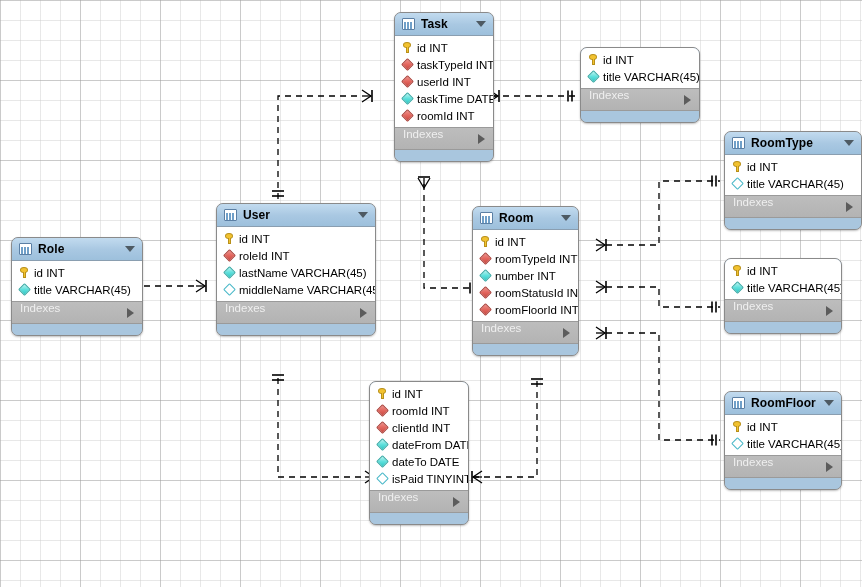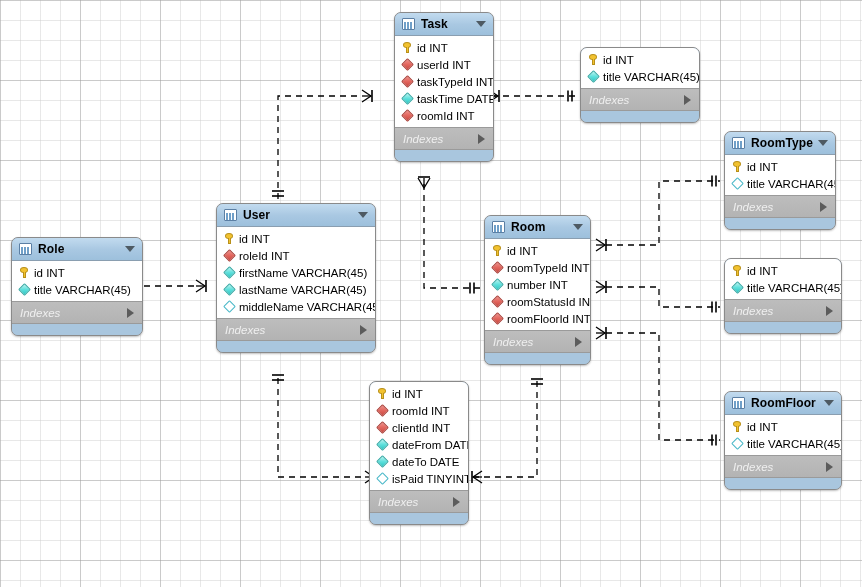--- a/index.html
+++ b/index.html
@@ -149,25 +149,24 @@
   }
   .gem.nul {
     background: #ffffff;
     border: 1px solid #49b8c8;
     border-radius: 1px;
   }
   .idx {
     position: relative;
     height: 21px;
     display: flex;
-    align-items: center;
+    align-items: flex-start;
     padding: 0 7px 0 8px;
     background: linear-gradient(to bottom, #bdbdbd 0%, #b3b3b3 100%);
     border-bottom: 1px solid #9a9a9a;
-    font-style: italic;
   }
   .idx-label {
     font-size: 11.5px;
     color: #efefef;
   }
   .idx-arrow {
     position: absolute;
     right: 8px;
     top: 50%;
     transform: translateY(-50%);
@@ -303,27 +302,27 @@
           <span class="tbl-title">Task</span>
           <span class="tbl-chevron"></span>
         </div>
         <div class="cols">
           <div class="col">
             <span class="gem pk"></span>
             <span class="col-label">id INT</span>
           </div>
           <div class="col">
             <span class="gem fk"></span>
+            <span class="col-label">taskTypeId INT</span>
+          </div>
+          <div class="col">
+            <span class="gem fk"></span>
             <span class="col-label">userId INT</span>
           </div>
           <div class="col">
-            <span class="gem fk"></span>
-            <span class="col-label">taskTypeId INT</span>
-          </div>
-          <div class="col">
             <span class="gem nn"></span>
             <span class="col-label">taskTime DATETIME</span>
           </div>
           <div class="col">
             <span class="gem fk"></span>
             <span class="col-label">roomId INT</span>
           </div>
         </div>
         <div class="idx">
           <span class="idx-label">Indexes</span>
@@ -341,21 +340,21 @@
             <span class="gem nn"></span>
             <span class="col-label">title VARCHAR(45)</span>
           </div>
         </div>
         <div class="idx">
           <span class="idx-label">Indexes</span>
           <span class="idx-arrow"></span>
         </div>
         <div class="tbl-foot"></div>
       </div>
-      <div class="tbl" style="left: 724px; top: 131px; width: 112px;">
+      <div class="tbl" style="left: 724px; top: 131px; width: 138px;">
         <div class="tbl-hdr">
           <span class="tbl-icon"></span>
           <span class="tbl-title">RoomType</span>
           <span class="tbl-chevron"></span>
         </div>
         <div class="cols">
           <div class="col">
             <span class="gem pk"></span>
             <span class="col-label">id INT</span>
           </div>
@@ -380,38 +379,34 @@
           <div class="col">
             <span class="gem pk"></span>
             <span class="col-label">id INT</span>
           </div>
           <div class="col">
             <span class="gem fk"></span>
             <span class="col-label">roleId INT</span>
           </div>
           <div class="col">
             <span class="gem nn"></span>
-            <span class="col-label">firstName VARCHAR(45)</span>
-          </div>
-          <div class="col">
-            <span class="gem nn"></span>
             <span class="col-label">lastName VARCHAR(45)</span>
           </div>
           <div class="col">
             <span class="gem nul"></span>
             <span class="col-label">middleName VARCHAR(45)</span>
           </div>
         </div>
         <div class="idx">
           <span class="idx-label">Indexes</span>
           <span class="idx-arrow"></span>
         </div>
         <div class="tbl-foot"></div>
       </div>
-      <div class="tbl" style="left: 484px; top: 206px; width: 107px; margin-top: 9px;">
+      <div class="tbl" style="left: 472px; top: 206px; width: 107px;">
         <div class="tbl-hdr">
           <span class="tbl-icon"></span>
           <span class="tbl-title">Room</span>
           <span class="tbl-chevron"></span>
         </div>
         <div class="cols">
           <div class="col">
             <span class="gem pk"></span>
             <span class="col-label">id INT</span>
           </div>

